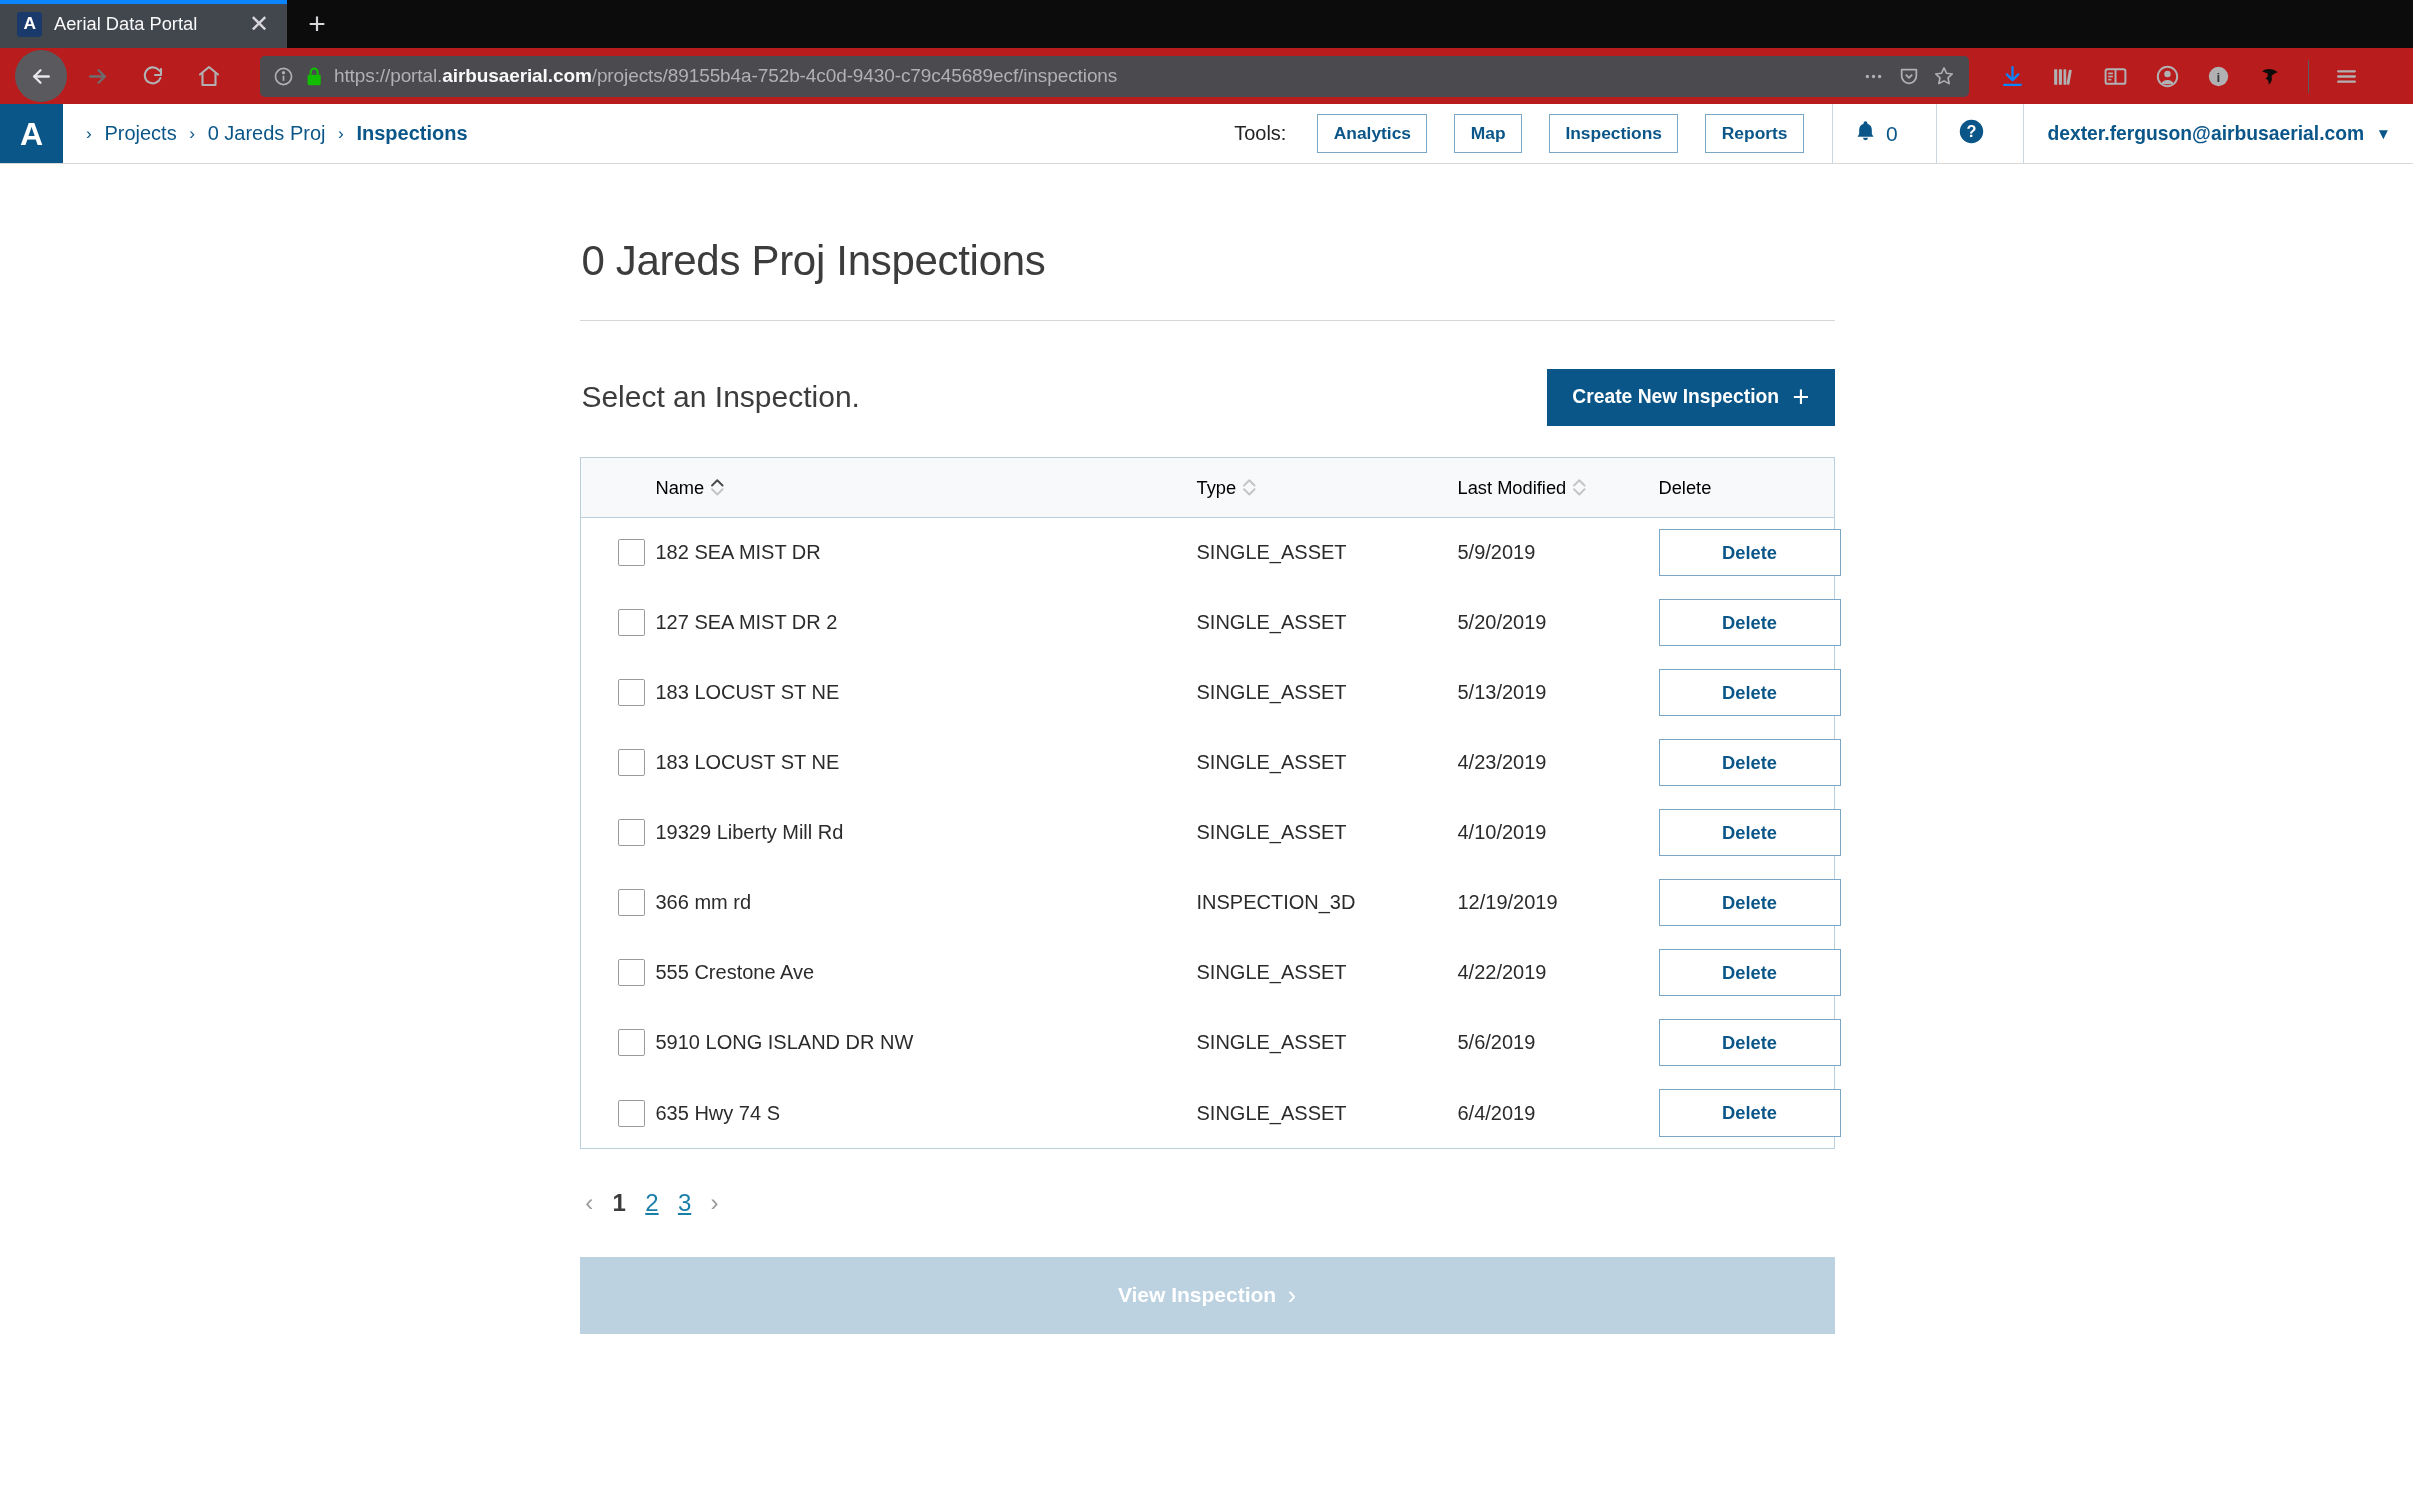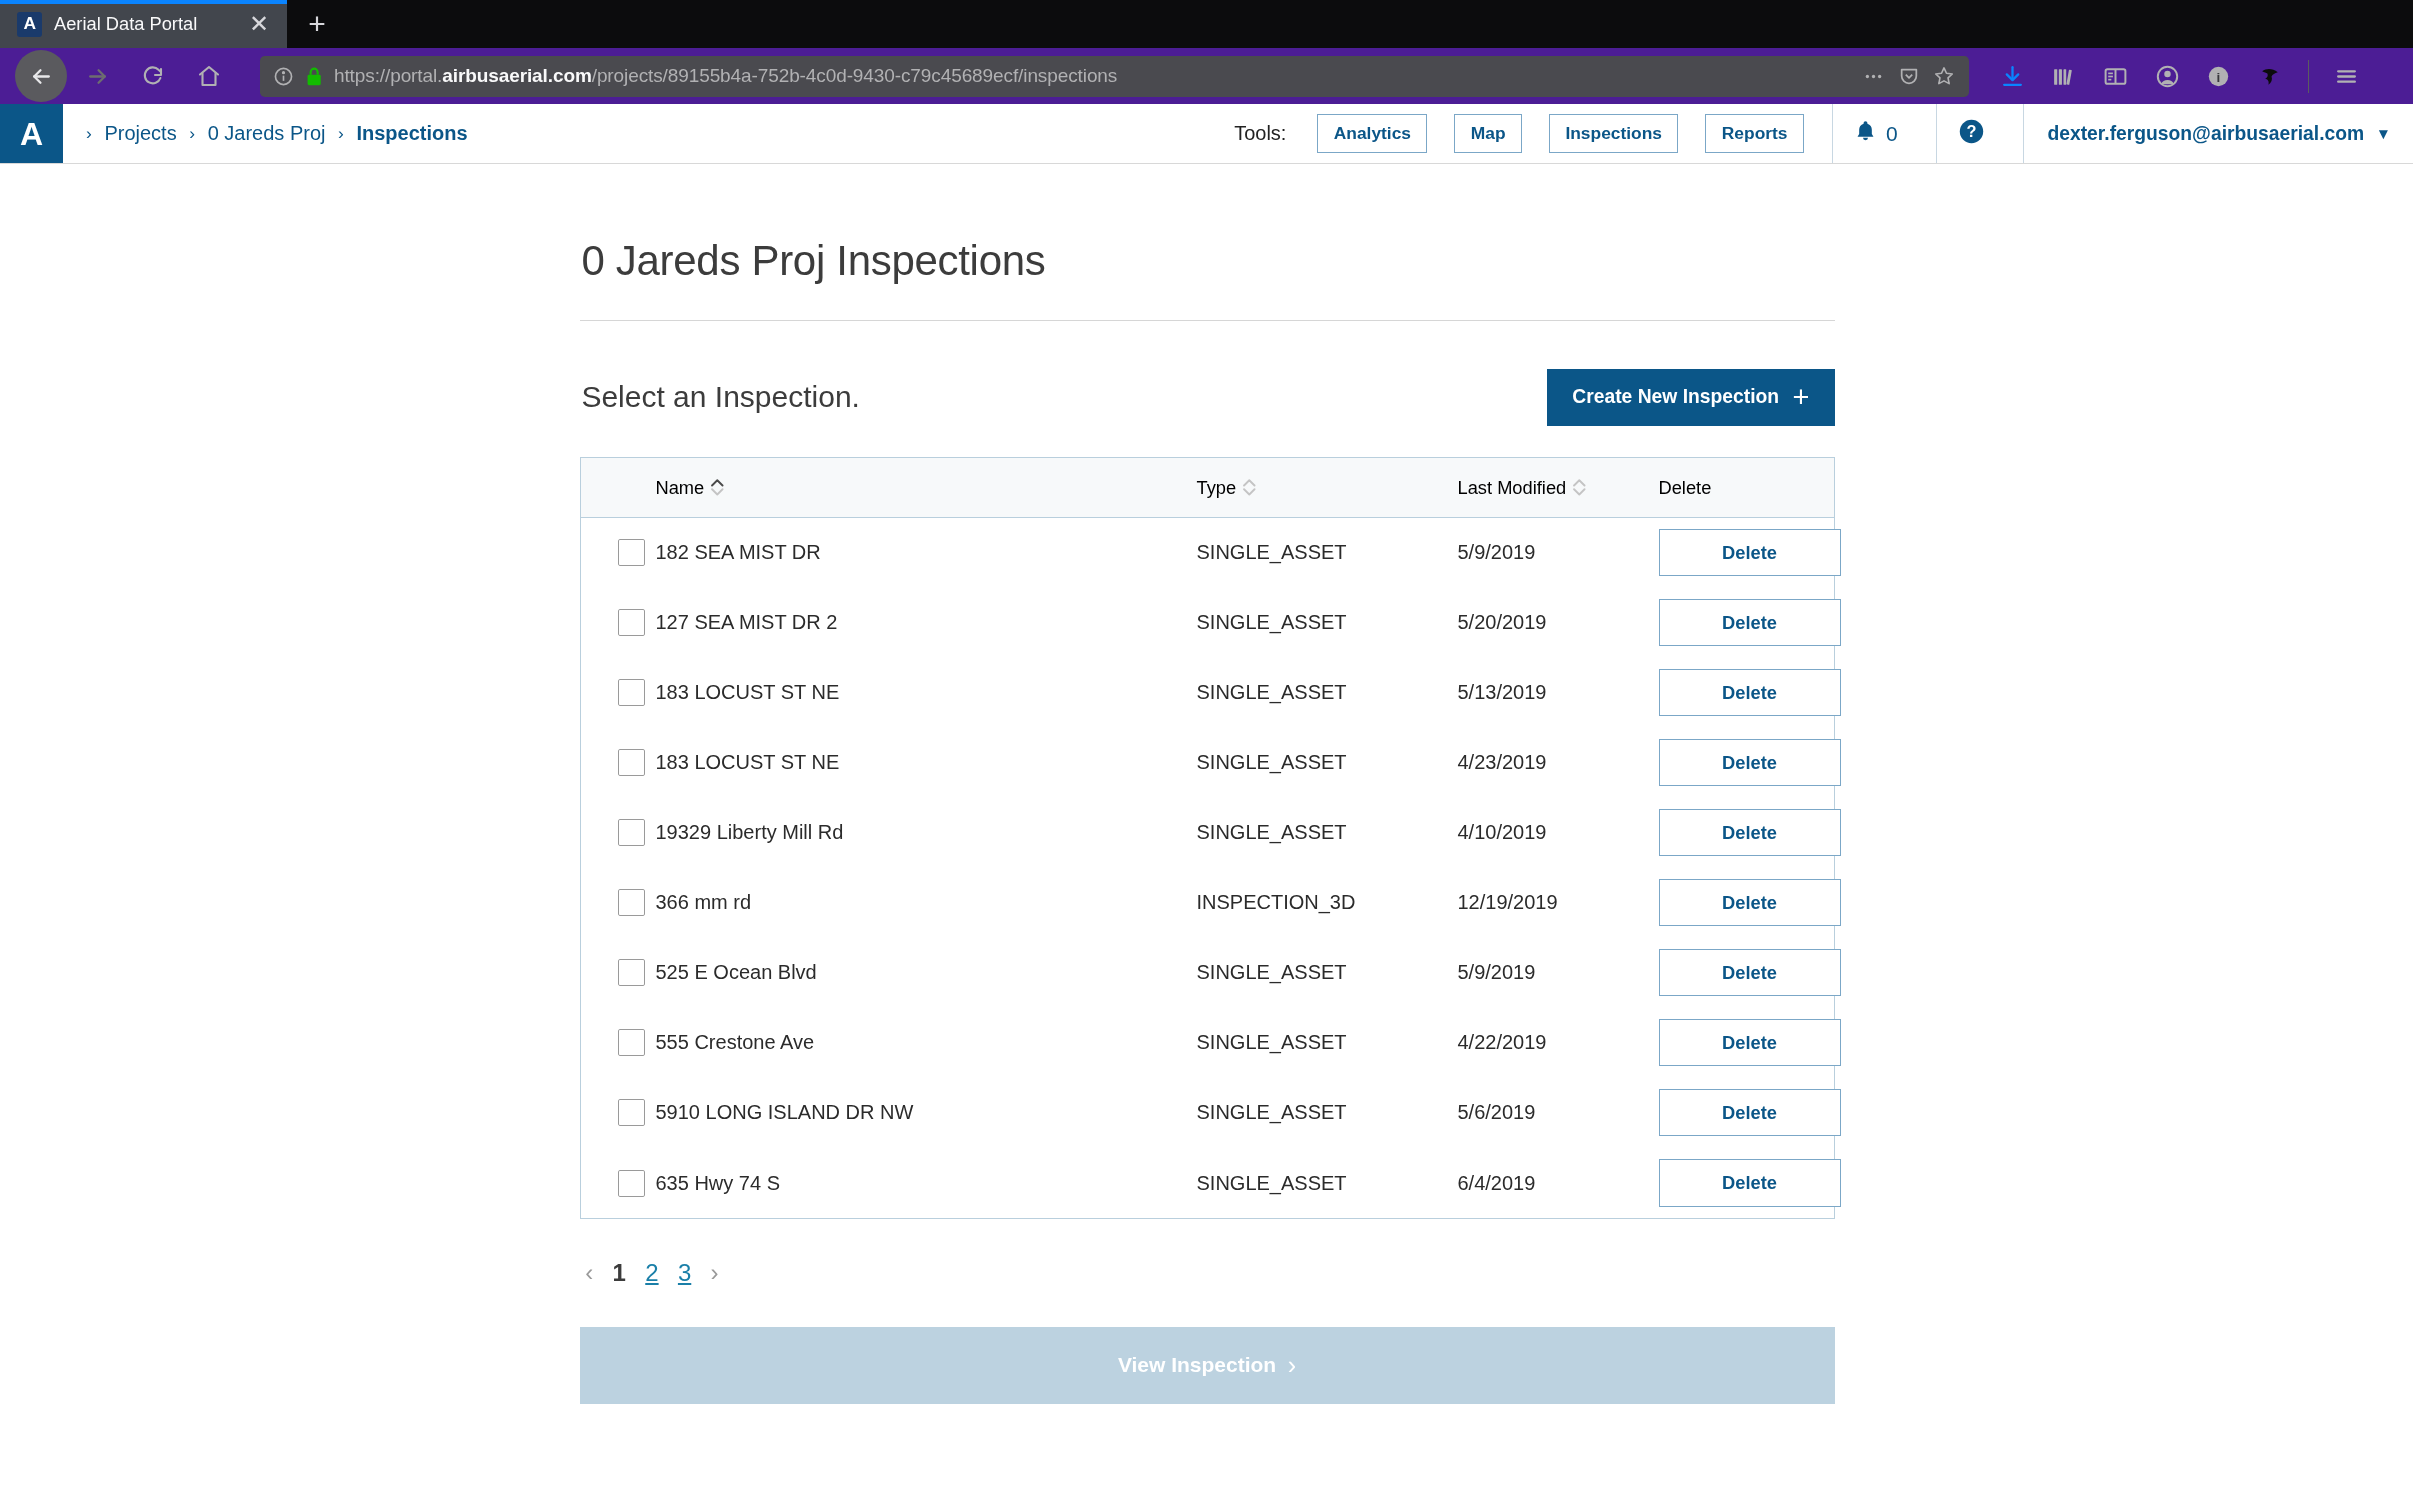--- a/index.html
+++ b/index.html
@@ -40,21 +40,21 @@
     color: #d7d7db; font-size: 24px; line-height: 1; font-weight: 300;
     width: 29px; text-align: center; cursor: pointer;
   }
   .newtab {
     width: 60px; height: 48px; color: #d7d7db; font-size: 30px; font-weight: 300;
     display: flex; align-items: center; justify-content: center; cursor: pointer;
     background: #0c0c0d;
   }
 
   .navbar {
-    height: 56px; background: #4c1d95; display: flex; align-items: center;
+    height: 56px; background: #b91c1c; display: flex; align-items: center;
     padding: 0 15.4px; gap: 3.9px; flex: 0 0 56px;
   }
   .nav-btn {
     width: 52px; height: 52px; display: flex; align-items: center; justify-content: center;
     color: #b1b1b3; border-radius: 50%; cursor: pointer; flex: 0 0 52px;
   }
   .nav-btn.back { background: #5a5a5e; color: #e8e8ea; }
   .nav-btn.fwd { color: #6d6d70; }
   .nav-btn svg { display: block; }
 
@@ -489,29 +489,20 @@
                   </td>
                   <td class="cell-name">366 mm rd</td>
                   <td class="cell-type">INSPECTION_3D</td>
                   <td class="cell-mod">12/19/2019</td>
                   <td><button class="del-btn">Delete</button></td>
                 </tr>
                 <tr>
                   <td>
                     <span class="cb"></span>
                   </td>
-                  <td class="cell-name">525 E Ocean Blvd</td>
-                  <td class="cell-type">SINGLE_ASSET</td>
-                  <td class="cell-mod">5/9/2019</td>
-                  <td><button class="del-btn">Delete</button></td>
-                </tr>
-                <tr>
-                  <td>
-                    <span class="cb"></span>
-                  </td>
                   <td class="cell-name">555 Crestone Ave</td>
                   <td class="cell-type">SINGLE_ASSET</td>
                   <td class="cell-mod">4/22/2019</td>
                   <td><button class="del-btn">Delete</button></td>
                 </tr>
                 <tr>
                   <td>
                     <span class="cb"></span>
                   </td>
                   <td class="cell-name">5910 LONG ISLAND DR NW</td>

